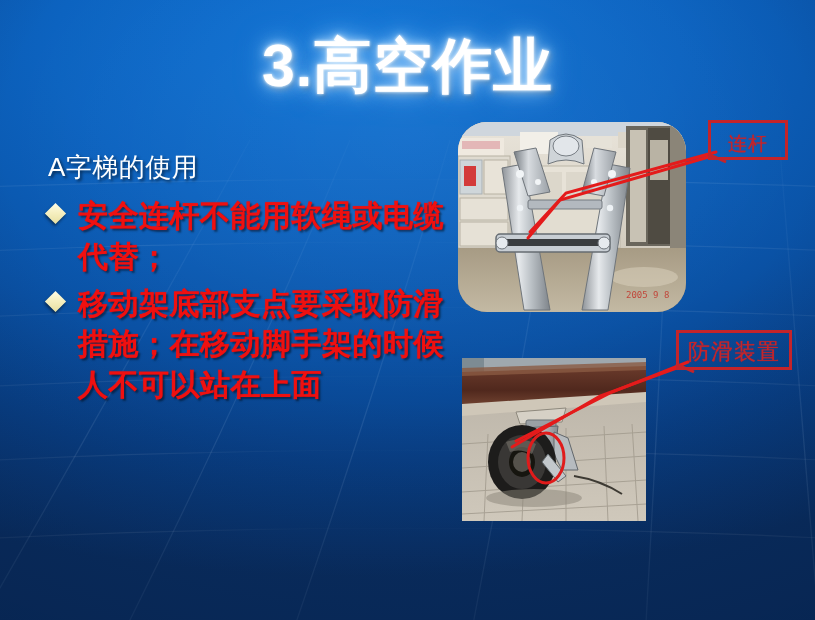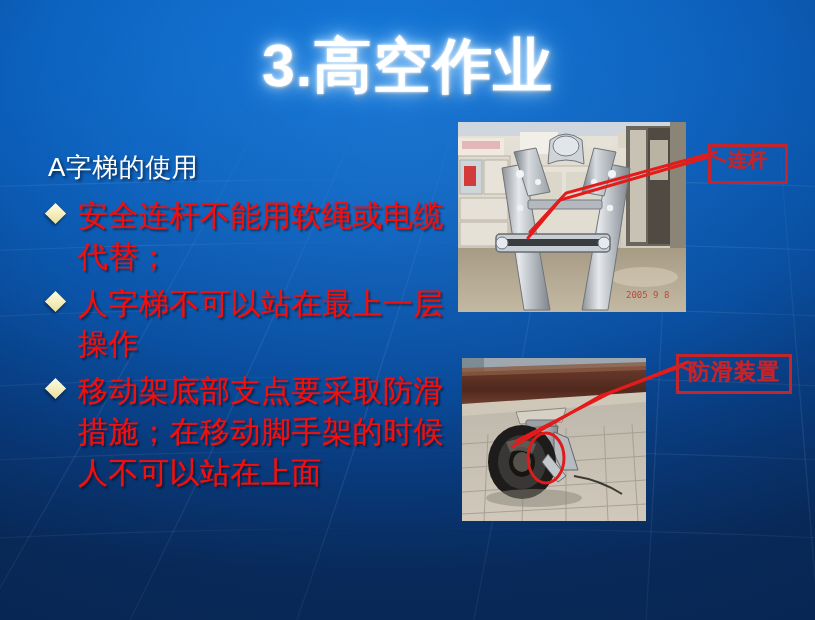--- a/index.html
+++ b/index.html
@@ -43,36 +43,36 @@
   #bullets{position:absolute;left:44px;top:196px;width:400px;}
   .bullet-row{position:relative;margin-bottom:6px;}
   .diamond{
     position:absolute;left:4px;top:10px;width:15px;height:15px;
     background:linear-gradient(135deg,#fffde8 0%,#f6f0c2 45%,#e8dfa0 100%);
     transform:rotate(45deg);
     box-shadow:1px 2px 3px rgba(0,0,0,.45);
   }
   .btext{
     margin-left:34px;
-    font-size:30px;line-height:1.36;font-weight:normal;color:#ef1010;
+    font-size:30px;line-height:1.36;font-weight:bold;color:#ef1010;
     text-shadow:2px 2px 2px rgba(0,0,0,.45), 0 0 1px #ef1010;
     letter-spacing:.5px;
   }
 
   
   .photo{position:absolute;overflow:hidden;background:#7d7263;}
-  #photo-ladder{left:458px;top:122px;width:228px;height:190px;}
+  #photo-ladder{left:458px;top:122px;width:228px;height:190px;border-radius:29px;}
   #photo-caster{left:462px;top:358px;width:184px;height:163px;}
 
   .ph-svg{display:block;width:100%;height:100%;}
 
   
   .callout{
     position:absolute;border:3px solid #c4242a;background:transparent;
-    color:#c4242a;font-weight:bold;display:flex;align-items:flex-start;justify-content:center;margin-top:24px;
+    color:#c4242a;font-weight:normal;display:flex;align-items:flex-end;justify-content:center;
   }
   #callout-rod{left:708px;top:120px;width:74px;height:34px;font-size:19px;}
   #callout-skid{left:676px;top:330px;width:110px;height:34px;font-size:22px;}
   .callout span{text-shadow:0 0 1px #c4242a;letter-spacing:1px;}
 
   #leaders{position:absolute;inset:0;pointer-events:none;}
 </style>
 </head>
 <body>
 
@@ -114,24 +114,20 @@
 
   <div id="subhead">A字梯的使用</div>
 
   <div id="bullets">
     <div class="bullet-row">
       <span class="diamond"></span>
       <div class="btext">安全连杆不能用软绳或电缆代替；</div>
     </div>
     <div class="bullet-row">
       <span class="diamond"></span>
-      <div class="btext">人字梯不可以站在最上一层操作</div>
-    </div>
-    <div class="bullet-row">
-      <span class="diamond"></span>
       <div class="btext">移动架底部支点要采取防滑措施；在移动脚手架的时候人不可以站在上面</div>
     </div>
   </div>
 
   <div class="photo" id="photo-ladder">
     <svg class="ph-svg" viewBox="0 0 228 190" preserveAspectRatio="none">
       <defs>
         <linearGradient id="wallG" x1="0" y1="0" x2="0" y2="1">
           <stop offset="0%" stop-color="#e9e4da"></stop>
             <stop offset="100%" stop-color="#d2ccbf"></stop>

